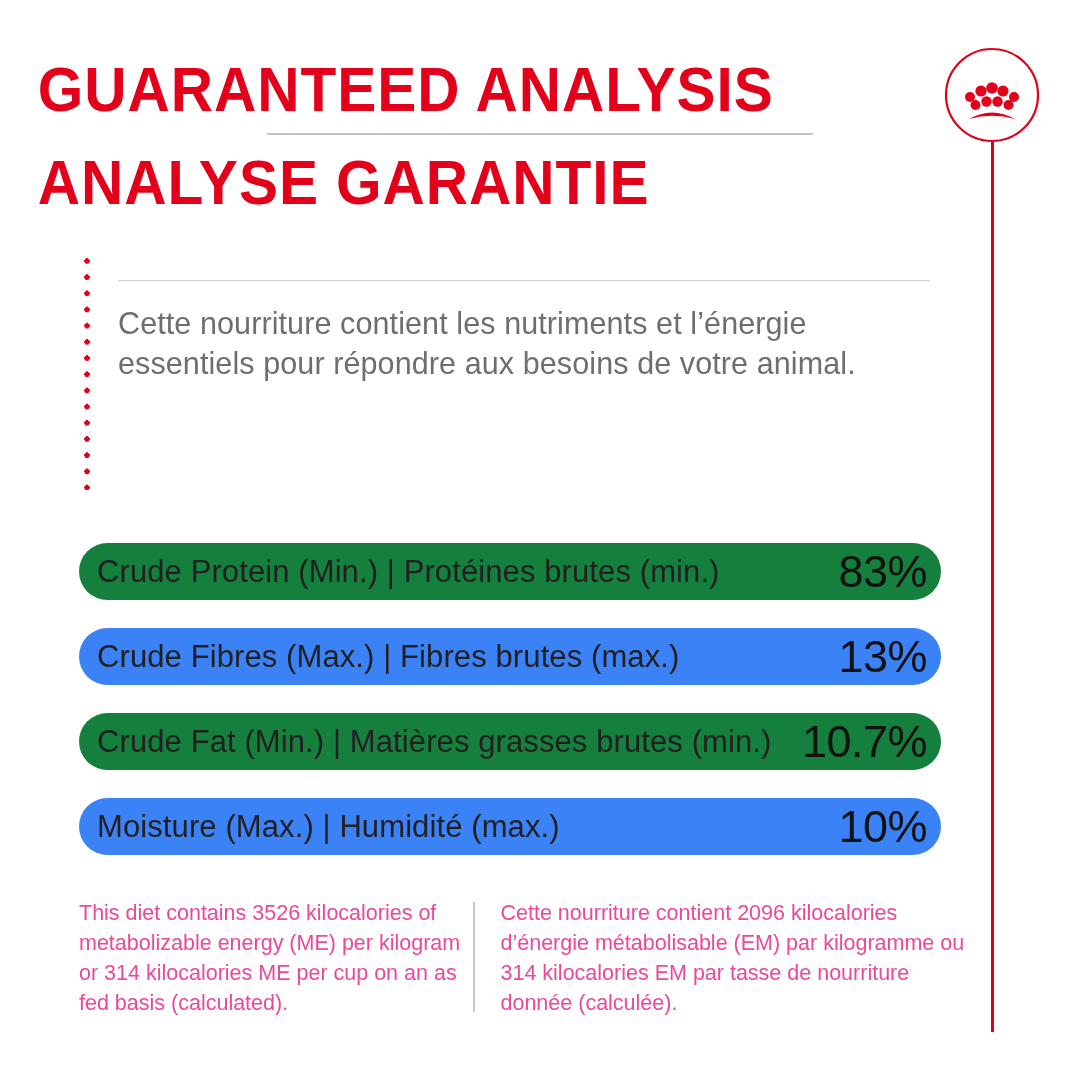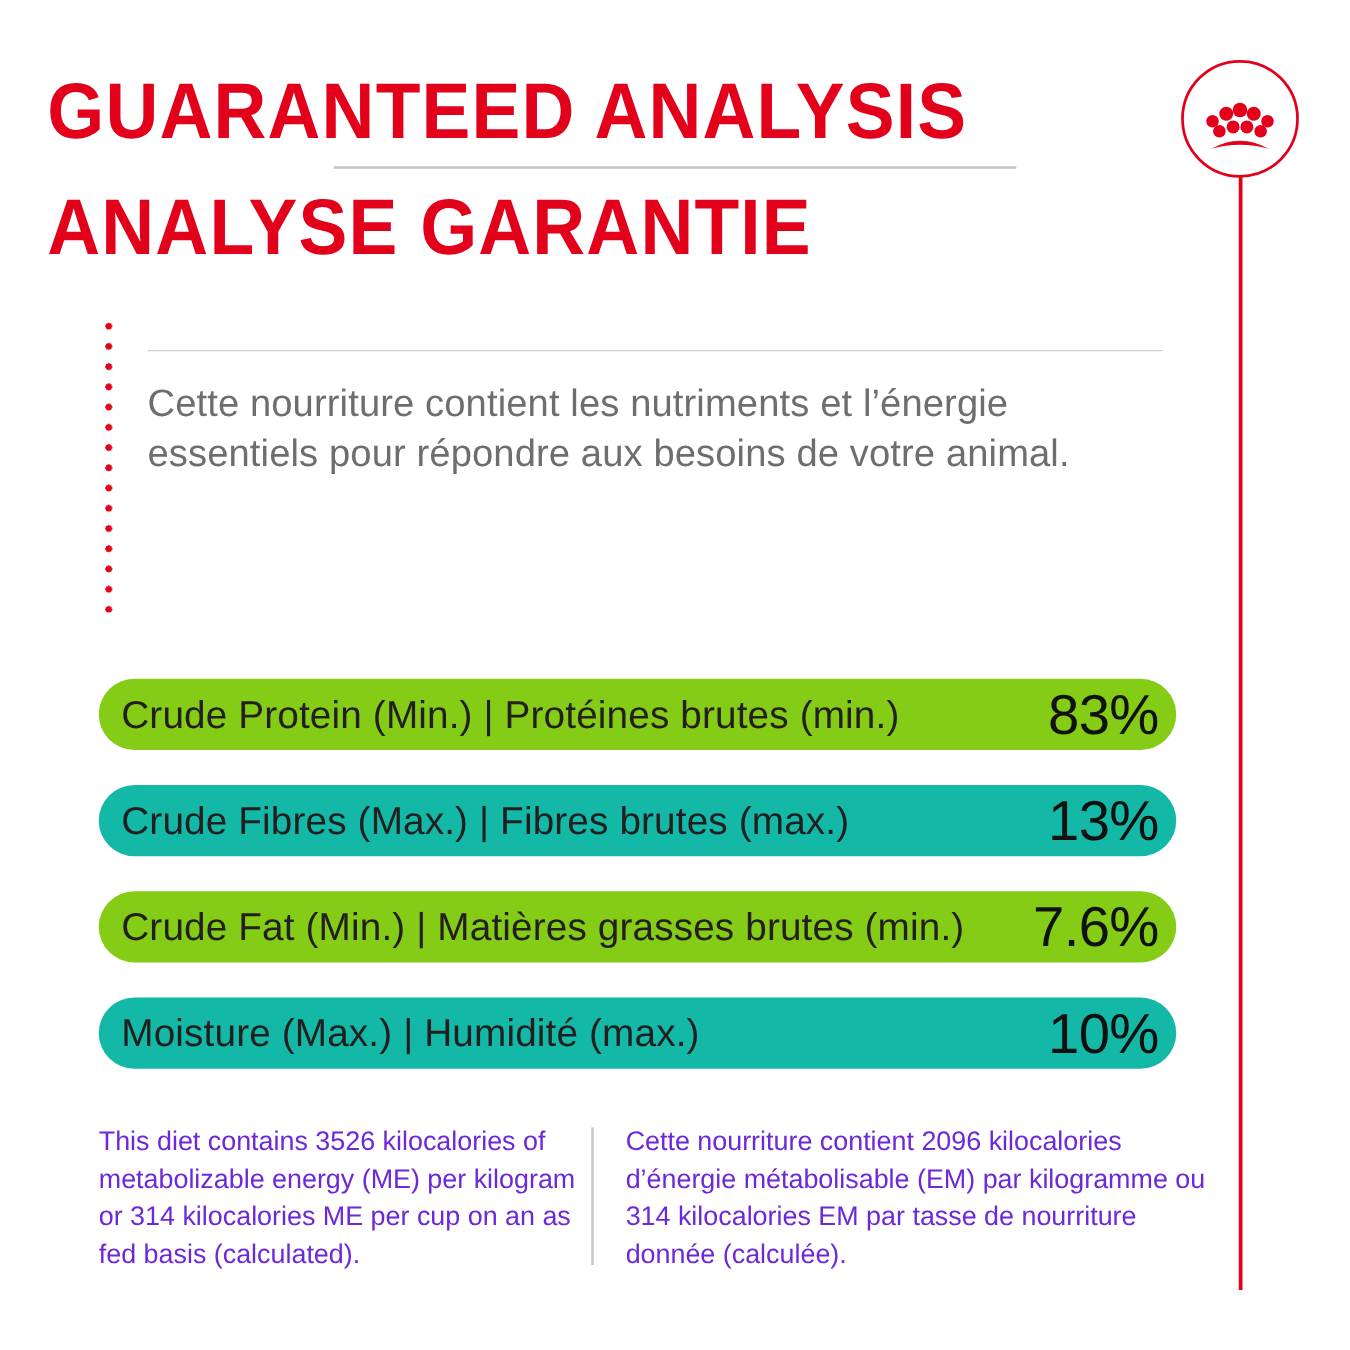--- a/index.html
+++ b/index.html
@@ -121,22 +121,22 @@
     width: 862px;
   }
   .row {
     position: relative;
     height: 57px;
     border-radius: 28.5px;
     margin-bottom: 28px;
     display: flex;
     align-items: center;
   }
-  .row.dark  { background: #84cc16; }
-  .row.light { background: #14b8a6; }
+  .row.dark  { background: #15803d; }
+  .row.light { background: #3b82f6; }
   .row-label {
     position: absolute;
     left: 18px;
     color: #231f20;
     font-family: "Liberation Sans Narrow", "Liberation Sans", sans-serif;
     font-size: 31px;
     letter-spacing: 0.1px;
     white-space: nowrap;
   }
   .row-value {
@@ -153,21 +153,21 @@
 
   
   .footer {
     position: absolute;
     left: 79px;
     top: 898px;
     width: 910px;
     display: flex;
   }
   .footer-col {
-    color: #6d28d9;
+    color: #ec4899;
     font-family: "Liberation Sans", sans-serif;
     font-size: 21.5px;
     line-height: 30px;
     letter-spacing: 0px;
   }
   .footer-col.left  { width: 394px; }
   .footer-col.right { width: 470px; padding-left: 26px; }
   .footer-divider {
     width: 1.5px;
     background: #c8c8c8;
@@ -219,21 +219,21 @@
     <div class="row dark">
       <span class="row-label">Crude Protein (Min.) | Protéines brutes (min.)</span>
       <span class="row-value">83%</span>
     </div>
     <div class="row light">
       <span class="row-label">Crude Fibres (Max.) | Fibres brutes (max.)</span>
       <span class="row-value">13%</span>
     </div>
     <div class="row dark">
       <span class="row-label">Crude Fat (Min.) | Matières grasses brutes (min.)</span>
-      <span class="row-value">7.6%</span>
+      <span class="row-value">10.7%</span>
     </div>
     <div class="row light">
       <span class="row-label">Moisture (Max.) | Humidité (max.)</span>
       <span class="row-value">10%</span>
     </div>
   </div>
 
   <div class="footer">
     <div class="footer-col left">This diet contains 3526 kilocalories of metabolizable energy (ME) per kilogram or 314 kilocalories ME per cup on an as fed basis (calculated).</div>
     <div class="footer-divider"></div>

